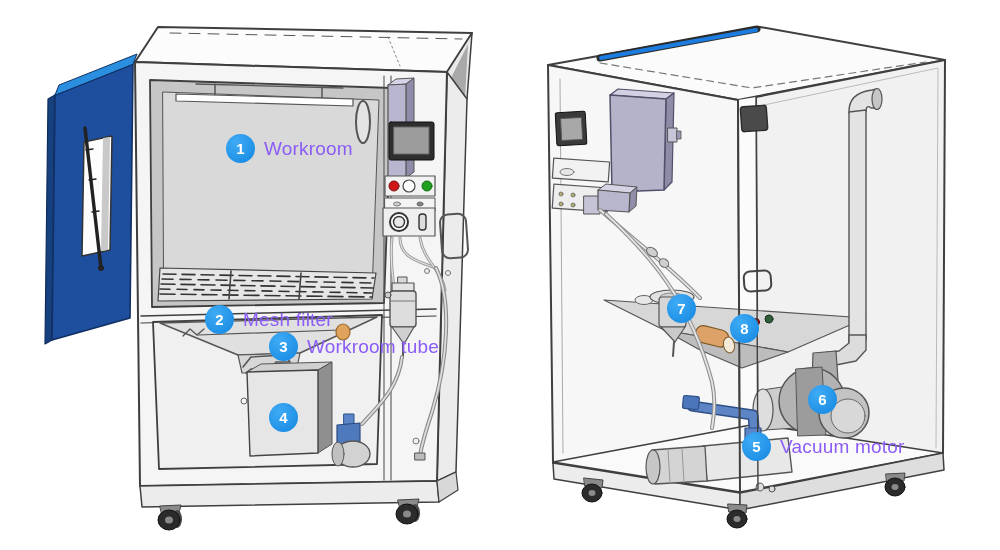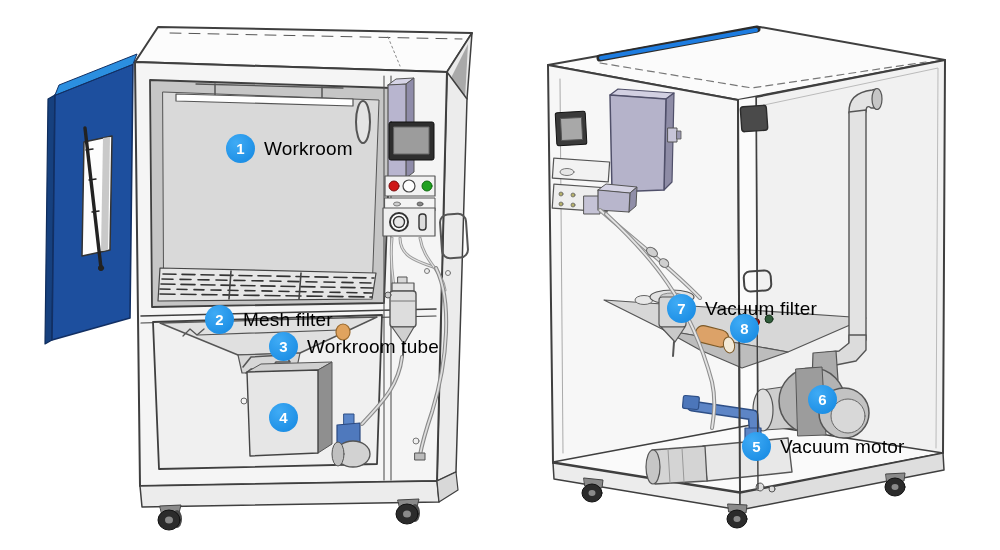--- a/index.html
+++ b/index.html
@@ -4,21 +4,21 @@
 <style>
   html,body{margin:0;padding:0;background:#ffffff;}
   body{width:1000px;height:550px;position:relative;overflow:hidden;
        font-family:"Liberation Sans",sans-serif;}
   #canvas{position:absolute;left:0;top:0;}
   .label{position:absolute;display:flex;align-items:center;gap:9px;white-space:nowrap;}
   .badge{width:29px;height:29px;border-radius:50%;
          background:radial-gradient(circle at 35% 30%, #3fabf5, #1286e0);
          color:#ffffff;font-size:15px;font-weight:bold;line-height:29px;
          text-align:center;flex:0 0 29px;}
-  .label-text{font-size:19px;color:#000000;letter-spacing:.2px;}
+  .label-text{font-size:19px;color:#8b5cf6;letter-spacing:.2px;}
 </style>
 </head>
 <body>
 
 <svg id="canvas" width="1000" height="550" viewBox="0 0 1000 550">
 
   <g stroke-linejoin="round" stroke-linecap="round">
 
     <g>
       <polygon points="135,62 158,27 472,33 447,72" fill="#fcfcfc" stroke="#3f3f3f" stroke-width="2"></polygon>
@@ -351,17 +351,16 @@
 </div>
 <div class="label" style="left:742px;top:432px">
   <span class="badge">5</span>
   <span class="label-text">Vacuum motor</span>
 </div>
 <div class="label" style="left:808px;top:385px">
   <span class="badge">6</span>
 </div>
 <div class="label" style="left:667px;top:294px">
   <span class="badge">7</span>
-  <span class="label-text">Vacuum filter</span>
 </div>
 <div class="label" style="left:730px;top:314px">
   <span class="badge">8</span>
 </div>
 
 </body></html>

